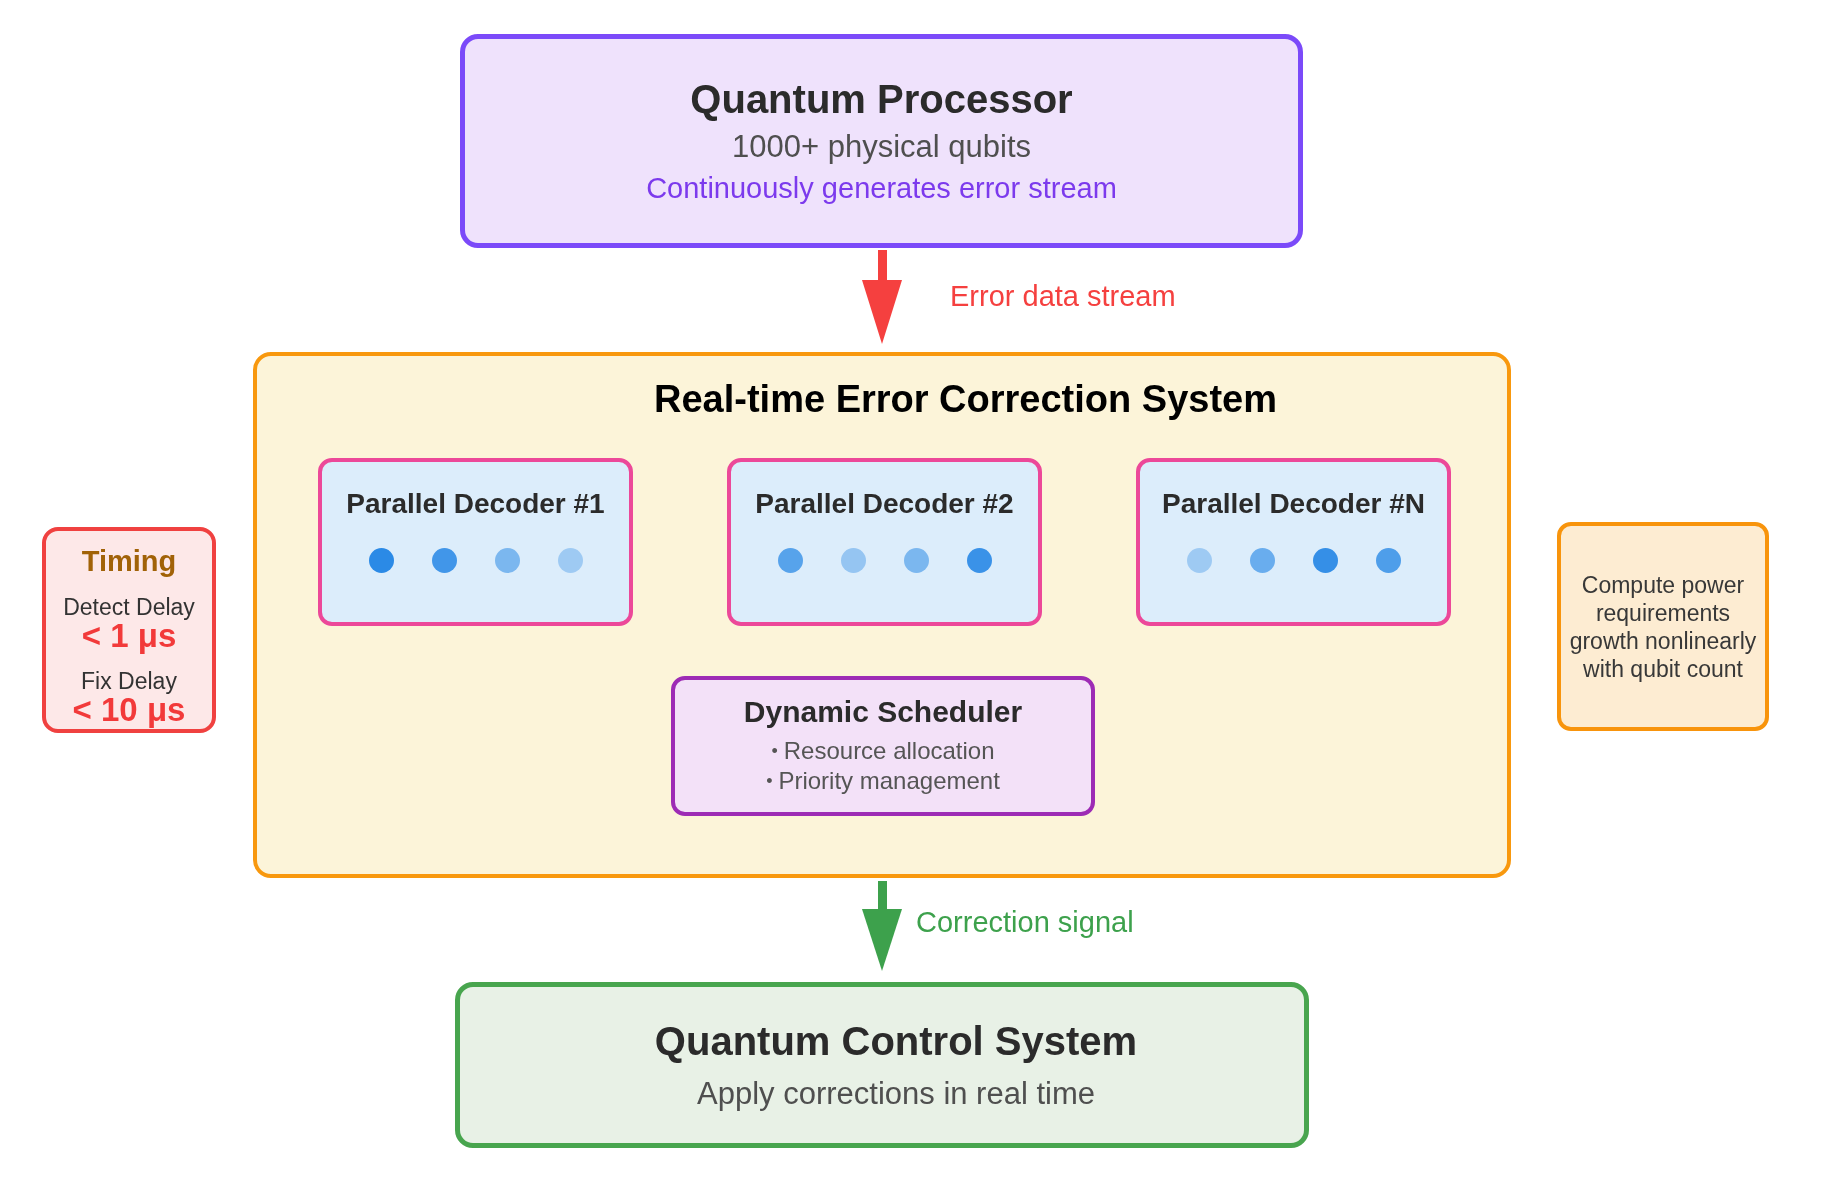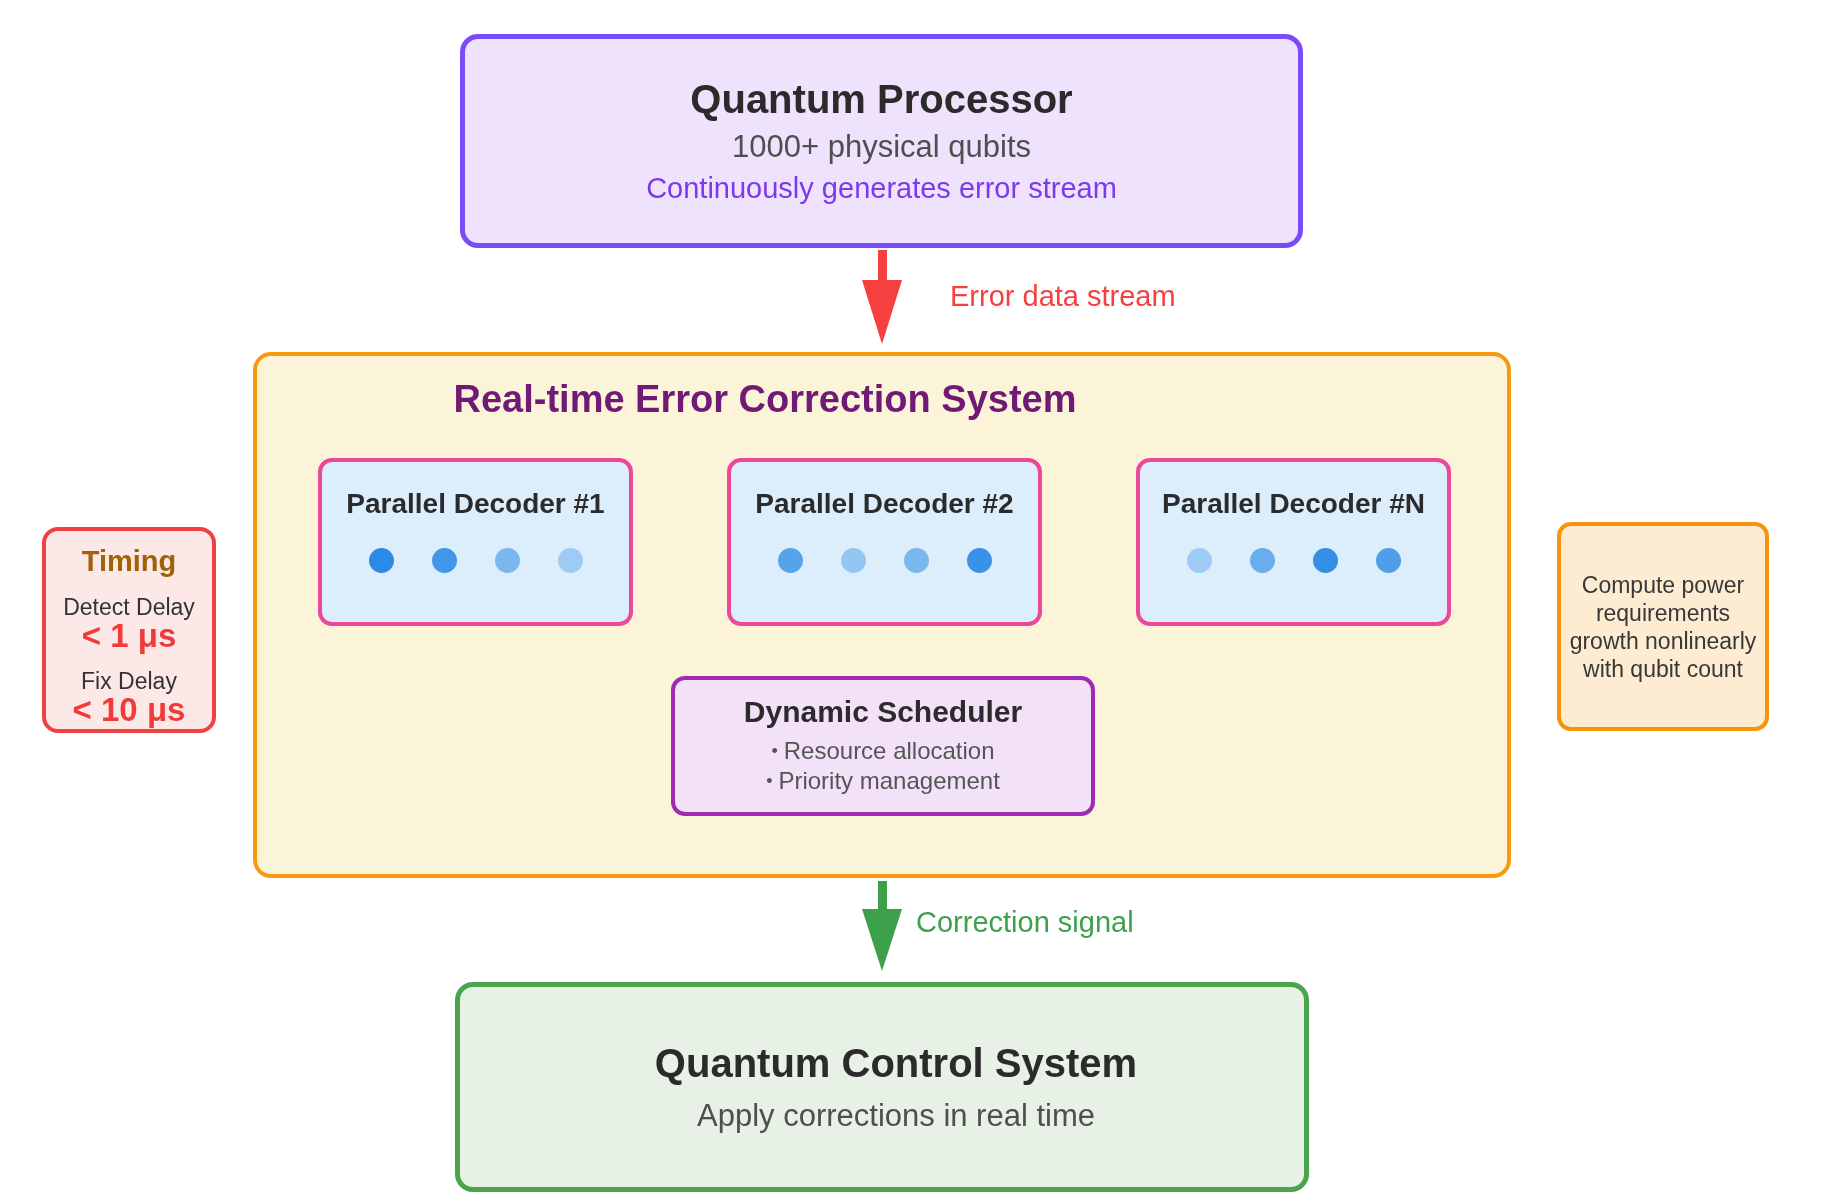--- a/index.html
+++ b/index.html
@@ -31,22 +31,22 @@
   .flow-label{position:absolute;font-size:29px;font-weight:500;line-height:34px;white-space:nowrap;}
   .label-red{left:950px;top:279px;color:#f5403f;}
   .label-green{left:916px;top:905px;color:#3da14c;}
 
   
   .rtecs{
     left:253px;top:352px;width:1258px;height:526px;
     background:#fcf4d9;border:4px solid #f8980e;border-radius:18px;
   }
   .rtecs-title{
-    position:absolute;left:253px;top:376px;width:1024px;text-align:center;
-    font-size:38px;font-weight:bold;color:#701a75;line-height:46px;
+    position:absolute;left:253px;top:376px;width:1024px;text-align:right;
+    font-size:38px;font-weight:bold;color:#000000;line-height:46px;
   }
   .decoder{
     top:458px;width:315px;height:168px;
     background:#dcedfb;border:4px solid #ec4899;border-radius:14px;
     display:flex;flex-direction:column;align-items:center;padding-top:24px;
   }
   .decoder-1{left:318px;} .decoder-2{left:727px;} .decoder-n{left:1136px;}
   .decoder .dtitle{font-size:28px;font-weight:bold;color:#2b2b2b;line-height:36px;}
   .dots{display:flex;gap:38px;margin-top:26px;}
   .dot{width:25px;height:25px;border-radius:50%;background:#2b8ae6;}
@@ -77,21 +77,21 @@
   .compute{
     left:1557px;top:522px;width:212px;height:209px;
     background:#fdecd2;border:4px solid #f8940c;border-radius:14px;
     display:flex;align-items:center;justify-content:center;text-align:center;
     padding:6px 2px;
   }
   .compute .ctext{font-size:23px;color:#383838;line-height:28px;}
 
   
   .control{
-    left:455px;top:982px;width:854px;height:210px;
+    left:455px;top:982px;width:854px;height:166px;
     background:#e8f1e6;border:5px solid #48a54e;border-radius:18px;
     display:flex;flex-direction:column;align-items:center;justify-content:center;gap:14px;
     text-align:center;
     padding-left:28px;
   }
   .control .title{font-size:40px;font-weight:bold;color:#2b2b2b;line-height:1.1;}
   .control .sub{font-size:31px;color:#4f4f4f;line-height:1.1;}
 </style>
 </head>
 <body>

